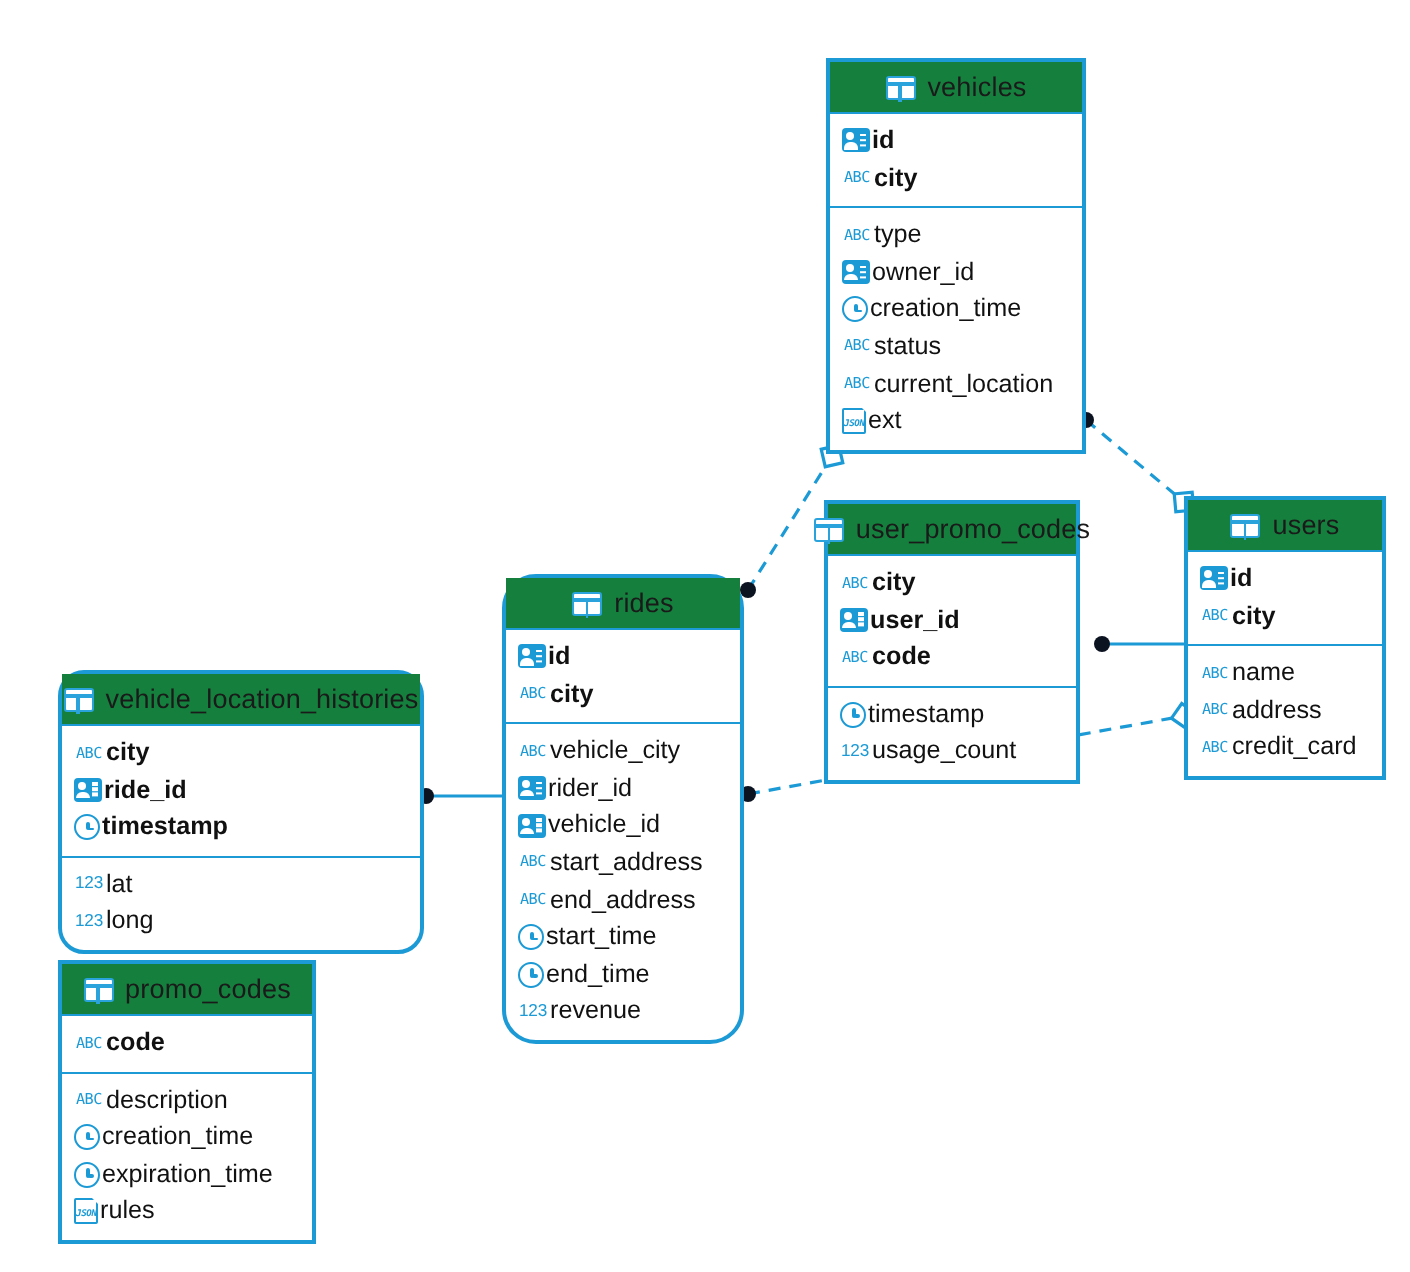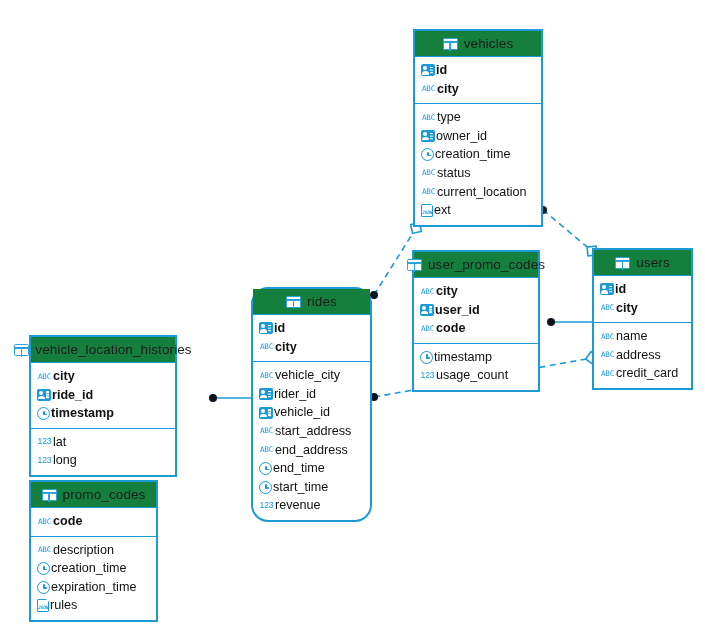--- a/index.html
+++ b/index.html
@@ -256,33 +256,33 @@
         <div class="row">
           <span class="ic ic-abc">ABC</span>
           <span class="fname">start_address</span>
         </div>
         <div class="row">
           <span class="ic ic-abc">ABC</span>
           <span class="fname">end_address</span>
         </div>
         <div class="row">
           <span class="ic ic-clock"></span>
+          <span class="fname">start_time</span>
+        </div>
+        <div class="row">
+          <span class="ic ic-clock"></span>
           <span class="fname">end_time</span>
-        </div>
-        <div class="row">
-          <span class="ic ic-clock"></span>
-          <span class="fname">start_time</span>
         </div>
         <div class="row">
           <span class="ic ic-num">123</span>
           <span class="fname">revenue</span>
         </div>
       </div>
     </div>
-    <div class="table" style="left: 29px; top: 335px; width: 148px;">
+    <div class="table" style="left: 29px; top: 335px; width: 183px; border-radius: 13px;">
       <div class="thead">
         <span class="ic ic-table"></span>
         <span class="tname">vehicle_location_histories</span>
       </div>
       <div class="section keys">
         <div class="row key">
           <span class="ic ic-abc">ABC</span>
           <span class="fname">city</span>
         </div>
         <div class="row key">

